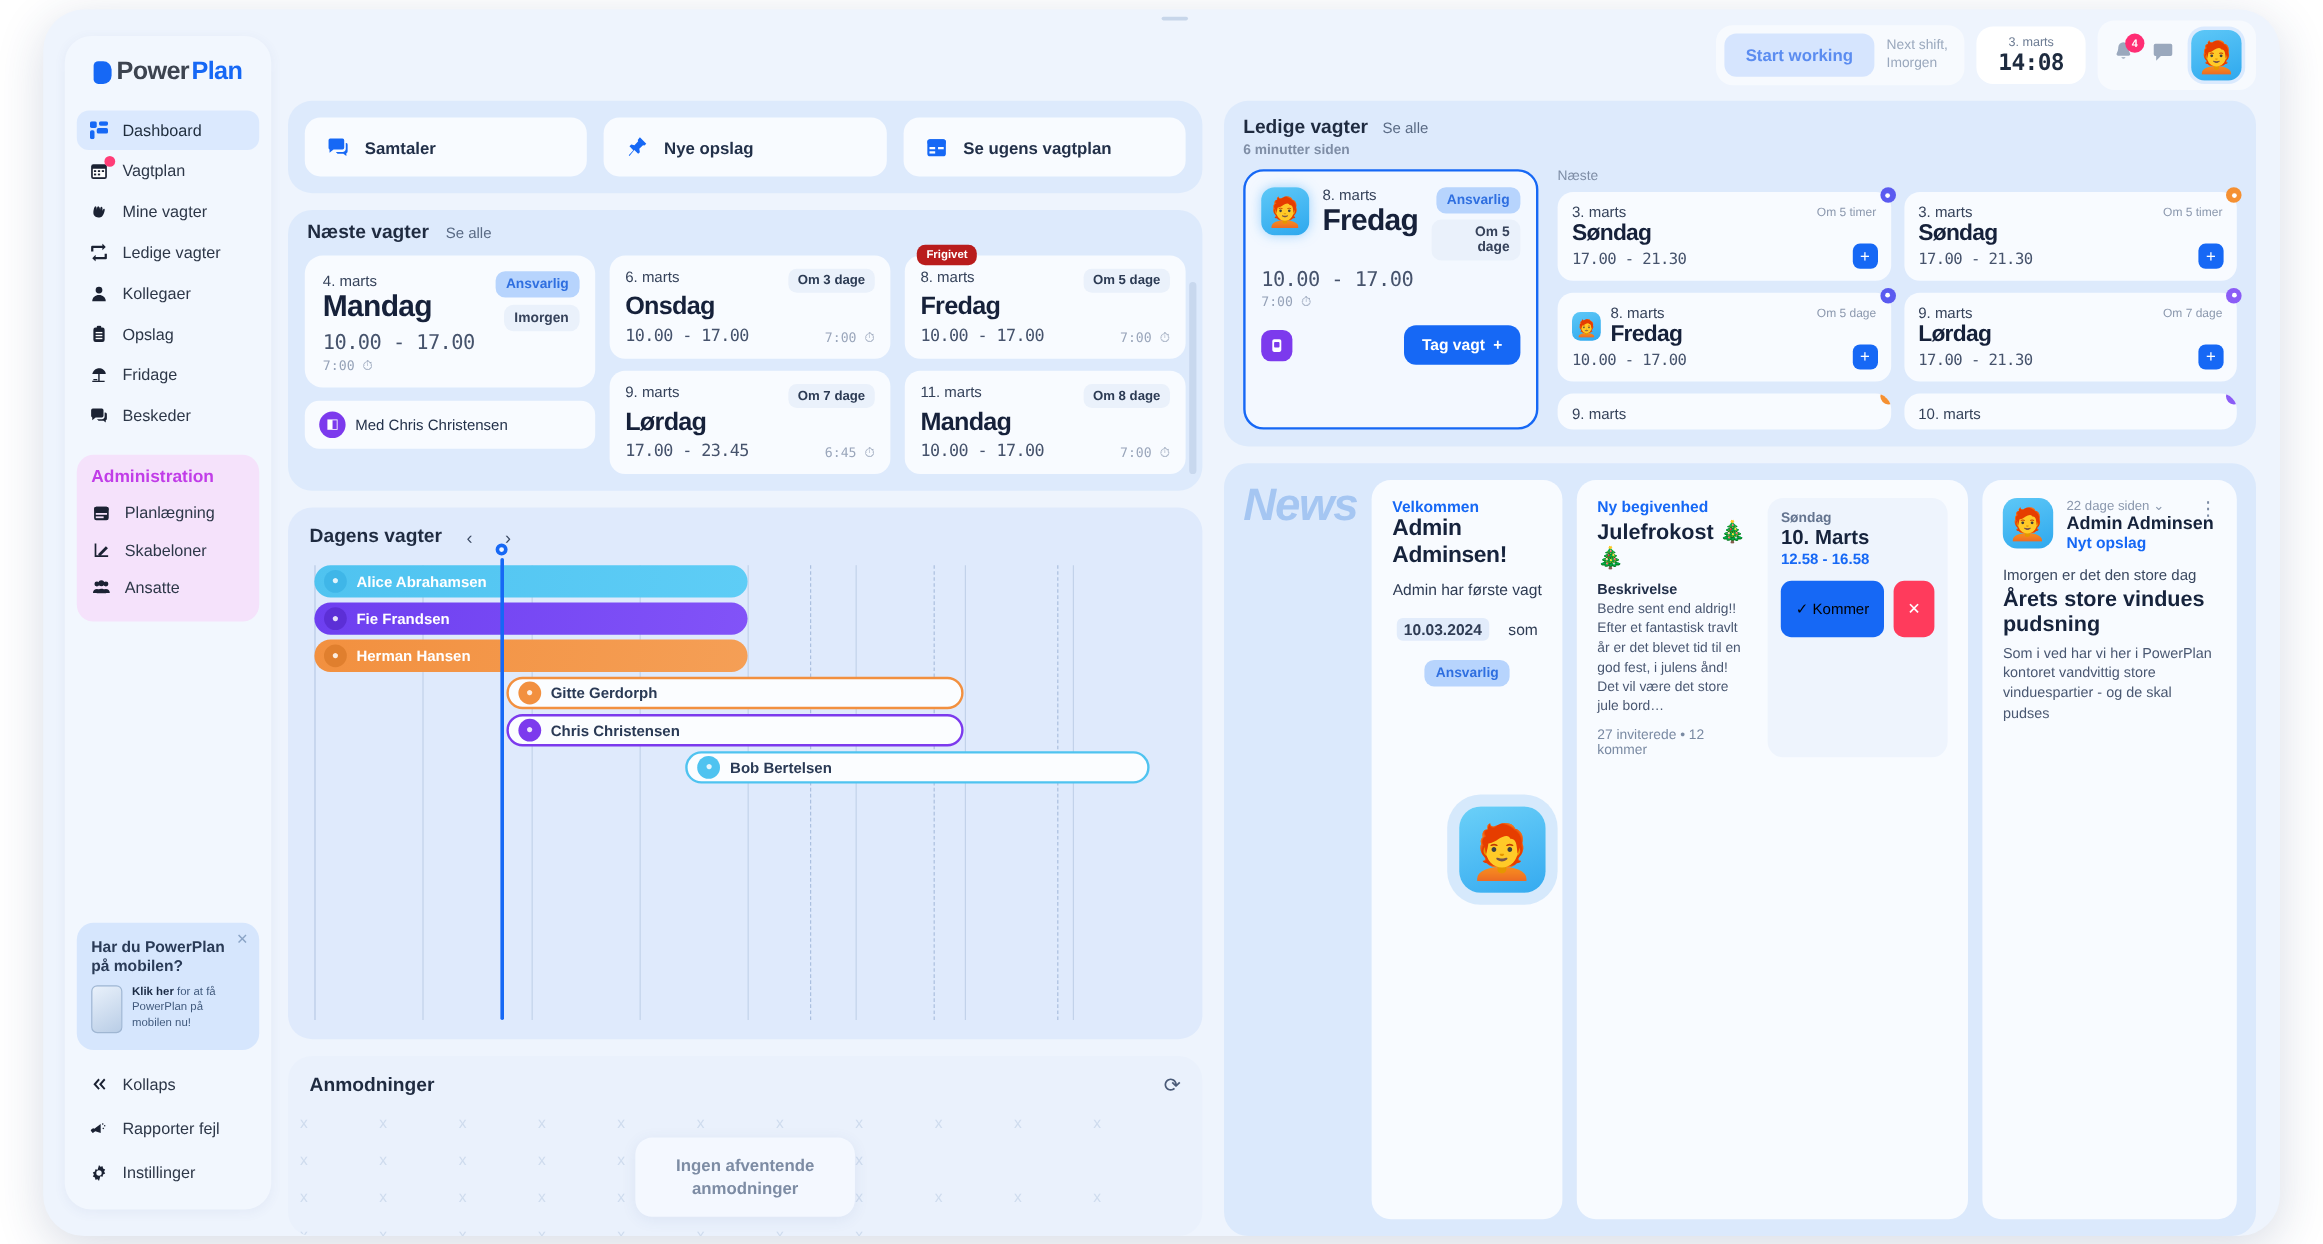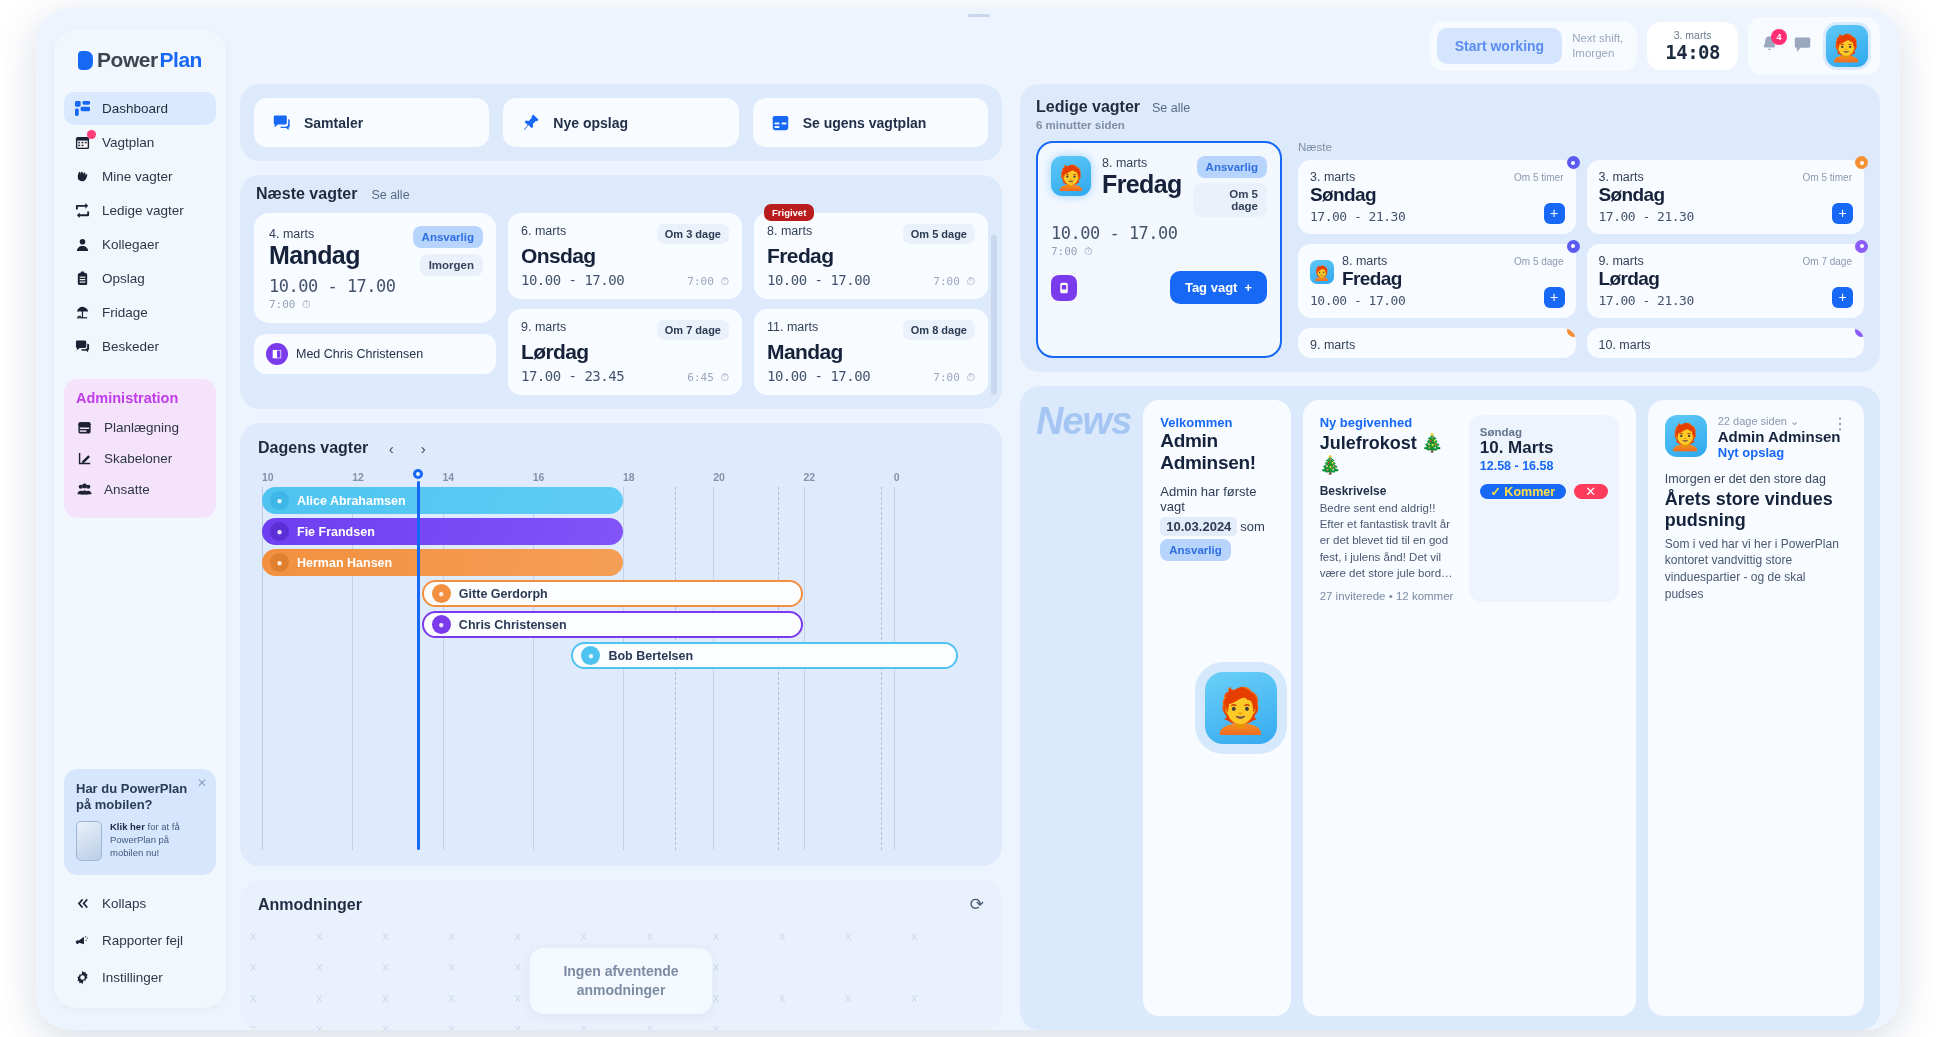--- a/index.html
+++ b/index.html
@@ -158,35 +158,35 @@
   .anm-head { display:flex; align-items:center; justify-content:space-between; }
   .refresh { color:#4a5a77; font-size:17px; cursor:pointer; }
   .anm-x { position:absolute; left:0; right:0; top:40px; bottom:0; color:#cfdcee; font-size:13px; line-height:31px; letter-spacing:28px; padding-left:10px; user-select:none; }
   .empty-pill { position:absolute; left:50%; transform:translateX(-50%); top:68px; background:#f4f8ff; border-radius:14px; padding:14px 34px; text-align:center; font-size:14px; font-weight:bold; color:#7d8ca4; line-height:1.35; box-shadow:0 2px 12px rgba(60,90,150,.08); }
   
   .news { flex:1; background:#dbe9fc; border-radius:20px; padding:14px 16px; display:flex; flex-direction:row; gap:12px; min-height:0; overflow:hidden; }
   .news-title { font-size:38px; font-weight:bold; font-style:italic; color:#a5c6f2; letter-spacing:-1px; }
   .ncard { background:#f8fbff; border-radius:16px; padding:15px 17px; position:relative; }
   .n-kicker { font-size:13px; font-weight:bold; color:#1668f5; }
   .n-h { font-size:19px; font-weight:bold; color:#16233c; letter-spacing:-.3px; }
-  .n-p { font-size:13px; color:#2f3c54; margin-top:10px; display:flex; align-items:center; gap:3px; flex-wrap:wrap; }
+  .n-p { font-size:13px; color:#2f3c54; margin-top:10px; display:flex; align-items:center; gap:16px; flex-wrap:wrap;justify-content:center; }
   .n-date-chip { background:#e2ecfb; font-weight:bold; padding:2px 6px; border-radius:5px; }
   .big-av { position:absolute; right:14px; top:50%; transform:translateY(-50%); width:72px; height:72px; border-radius:18px; background:linear-gradient(160deg,#6bd0f8,#35aaf0); box-shadow:0 0 0 10px rgba(180,215,250,.5); }
   .ev { display:flex; gap:14px; }
   .ev-left { flex:1; min-width:0; }
   .ev-h { font-size:18px; font-weight:bold; color:#16233c; margin-top:2px; }
   .ev-lbl { font-size:12px; font-weight:bold; color:#22304a; margin-top:8px; }
   .ev-body { font-size:11.5px; color:#4a5872; line-height:1.42; margin-top:2px; }
   .ev-meta { font-size:11.5px; color:#7a8aa3; margin-top:9px; }
   .ev-right { width:150px; background:#eef4fd; border-radius:13px; padding:11px; flex:none; }
   .ev-day { font-size:11.5px; color:#64748f; font-weight:bold; }
   .ev-date { font-size:17px; font-weight:bold; color:#16233c; }
   .ev-time { font-size:12.5px; color:#1668f5; font-weight:bold; margin-top:1px; }
   .ev-btns { display:flex; gap:8px; margin-top:11px; }
-  .btn-go { flex:1; background:#1668f5; color:#fde047; border:none; font-size:12.5px; font-weight:bold; padding:0 0; border-radius:9px; cursor:pointer; }
+  .btn-go { flex:1; background:#1668f5; color:#000000; border:none; font-size:12.5px; font-weight:normal; padding:16px 0; border-radius:9px; cursor:pointer; }
   .btn-no { width:34px; background:#ff3b5c; color:#fff; border:none; border-radius:9px; font-size:13px; cursor:pointer; }
   .post-head { display:flex; gap:11px; align-items:flex-start; }
   .post-av { width:42px; height:42px; border-radius:12px; background:linear-gradient(160deg,#5ec8f7,#2ea8ee); position:relative; flex:none; }
   .post-time { font-size:11px; color:#8b98ae; }
   .post-name { font-size:15px; font-weight:bold; color:#16233c; }
   .post-kick { font-size:13px; font-weight:bold; color:#1668f5; }
   .kebab { position:absolute; right:15px; top:14px; color:#7b8aa3; font-size:16px; cursor:pointer; letter-spacing:1px; }
   .post-lead { font-size:12.5px; color:#3a4860; margin-top:12px; }
   .post-h { font-size:18px; font-weight:bold; color:#16233c; margin-top:3px; }
   .post-b { font-size:12px; color:#4a5872; margin-top:5px; line-height:1.4; }
@@ -517,30 +517,20 @@
             </div>
           </div>
           <div class="scrollbar"></div>
         </div>
 
         <div class="gantt">
           <div class="g-head">
             <span class="sec-title">Dagens vagter</span>
             <span class="g-arrow">‹</span>
             <span class="g-arrow">›</span>
-          </div>
-          <div class="g-axis">
-            <span class="g-tick">10</span>
-            <span class="g-tick">12</span>
-            <span class="g-tick">14</span>
-            <span class="g-tick">16</span>
-            <span class="g-tick">18</span>
-            <span class="g-tick">20</span>
-            <span class="g-tick">22</span>
-            <span class="g-tick">0</span>
           </div>
           <div class="g-plot" id="gplot">
             <div class="g-grid">
               <div class="g-cell"></div>
                 <div class="g-cell"></div>
                 <div class="g-cell"></div>
                 <div class="g-cell"></div>
               <div class="g-cell"></div>
                 <div class="g-cell"></div>
                 <div class="g-cell"></div>

